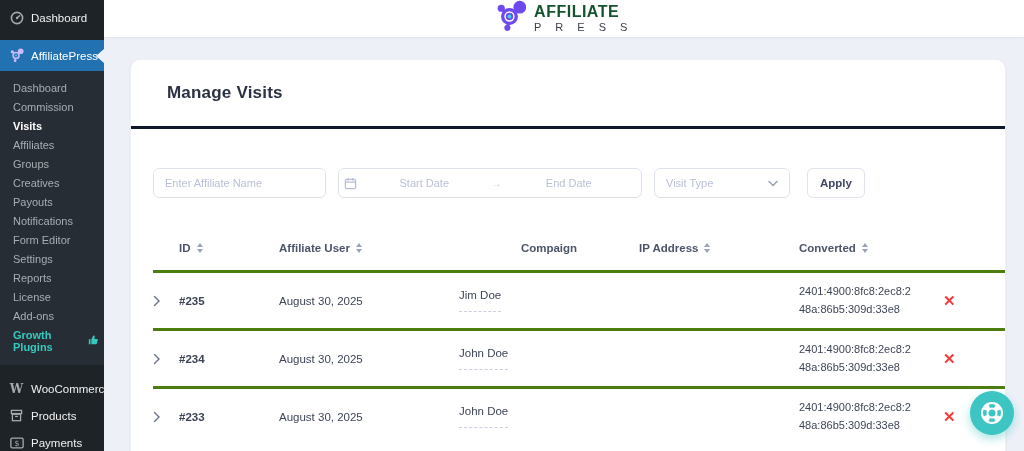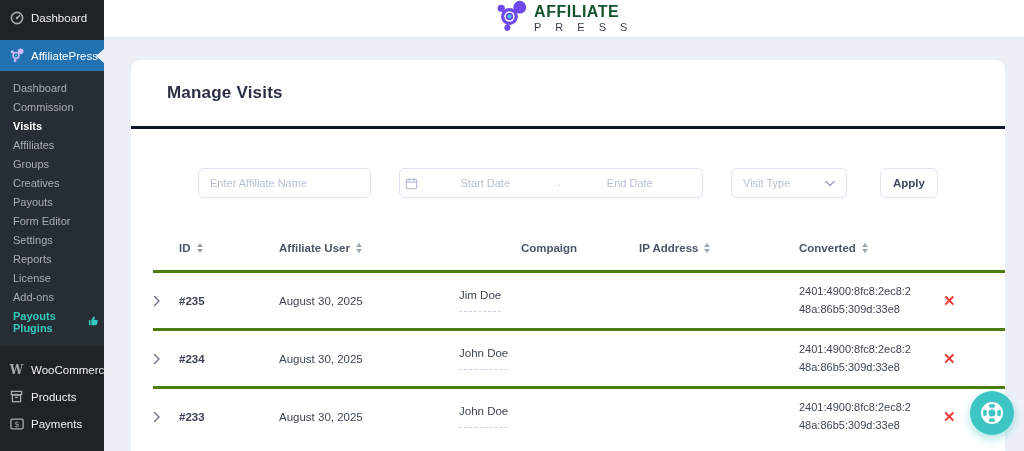--- a/index.html
+++ b/index.html
@@ -28,27 +28,27 @@
   .logo { display:flex; align-items:center; gap:8px; }
   .logo-text .l1 { font-size:16px; font-weight:bold; color:#14532d; letter-spacing:.5px; line-height:1; }
   .logo-text .l2 { font-size:11px; color:#3a3f48; letter-spacing:5.5px; line-height:1; margin-top:2px; }
 
   .content { flex:1; padding:22px 18px 0 26px; }
   .card { background:#fff; border:1px solid #edf0f6; border-radius:10px; box-shadow:0 1px 3px rgba(16,24,40,.05); height:560px; overflow:hidden; }
   .card-header { padding:23px 36px; border-bottom:3px solid #0f172a; }
   .page-title { font-size:17px; font-weight:bold; color:#2a3142; letter-spacing:.2px; }
 
   
-  .filters { display:flex; align-items:center; margin:39px 22px 8px 22px; gap:28px;justify-content:center; }
+  .filters { display:flex; align-items:center; margin:39px 22px 8px 22px; gap:12px; }
   .txt-input { width:173px; height:30px; border:1px solid #dde2ee; border-radius:6px; font-size:11px; color:#3d4556; padding:0 11px; outline:none; font-family:inherit; background:#fff; }
   .txt-input::placeholder { color:#b9c0d4; }
   .daterange { width:304px; height:30px; border:1px solid #dde2ee; border-radius:6px; display:flex; align-items:center; padding:0 5px; background:#fff; cursor:pointer; }
   .daterange .ph { color:#b9c0d4; font-size:11px; flex:1; text-align:center; }
   .daterange .sep { color:#c3cad9; font-size:10px; }
-  .select { width:116px; height:30px; border:1px solid #dde2ee; border-radius:6px; display:flex; align-items:center; justify-content:space-between; padding:0 11px; background:#fff; cursor:pointer; margin-left:0; }
+  .select { width:136px; height:30px; border:1px solid #dde2ee; border-radius:6px; display:flex; align-items:center; justify-content:space-between; padding:0 11px; background:#fff; cursor:pointer; margin-left:0; }
   .select .val { color:#b9c0d4; font-size:11px; }
   .apply-btn { margin-left:5px; width:58px; height:30px; border:1px solid #e0e4ef; border-radius:6px; background:#fff; font-size:11.5px; font-weight:bold; color:#3d475f; cursor:pointer; font-family:inherit; }
 
   
   .table { margin:44px 0 0 22px; }
   .trow { display:grid; grid-template-columns:26px 100px 180px 180px 160px 120px 86px; align-items:center; }
   .thead { padding-bottom:16px; }
   .thead .th { font-size:11.5px; font-weight:bold; color:#4b5469; display:flex; align-items:center; }
   .th.center { justify-content:center; }
   .sort { display:inline-flex; flex-direction:column; gap:2px; margin-left:6px; }
@@ -99,27 +99,28 @@
   </div>
 
   <div class="submenu">
     <span class="sub-item">Dashboard</span>
     <span class="sub-item">Commission</span>
     <span class="sub-item current">Visits</span>
     <span class="sub-item">Affiliates</span>
     <span class="sub-item">Groups</span>
     <span class="sub-item">Creatives</span>
     <span class="sub-item">Payouts</span>
+    <span class="sub-item">Notifications</span>
     <span class="sub-item">Form Editor</span>
     <span class="sub-item">Settings</span>
     <span class="sub-item">Reports</span>
     <span class="sub-item">License</span>
     <span class="sub-item">Add-ons</span>
     <span class="sub-item growth">
-      <span>Payouts Plugins</span>
+      <span>Growth Plugins</span>
       <span>
         <svg width="10" height="10" viewBox="0 0 12 12">
             <path d="M1 5 h2 v6 H1 z M4 11 h5.2 c.8 0 1.3-.5 1.5-1.2 l1-3.4 c.3-.9-.3-1.6-1.2-1.6 H7.6 l.5-2.6 c.15-.8-.4-1.5-1.1-1.5 -.5 0-.8.3-1 .8 L4 5.2 z" fill="#35cabe"></path>
           </svg>
       </span>
     </span>
   </div>
 
   <div class="bottom-menu">
     <div class="wp-item">

